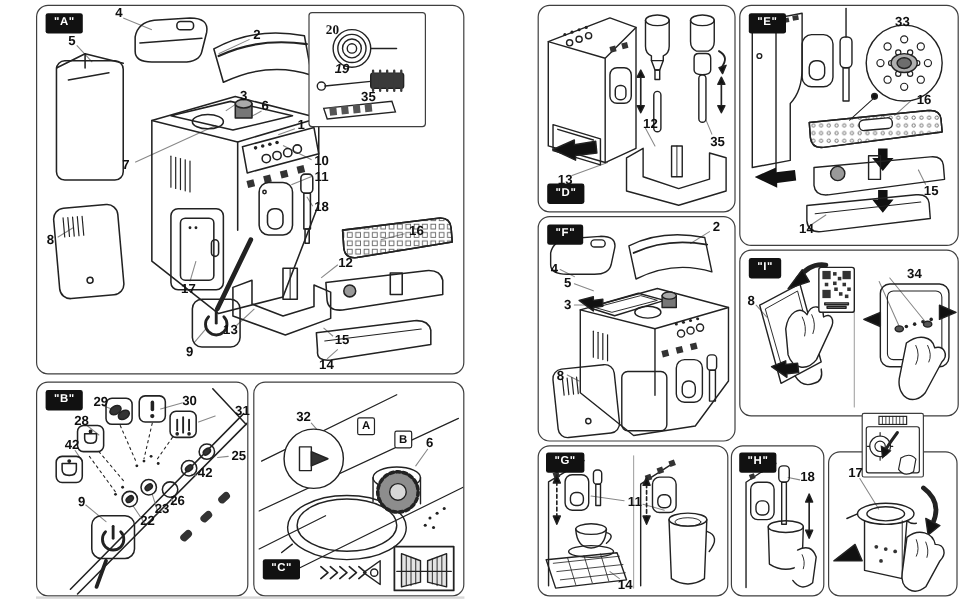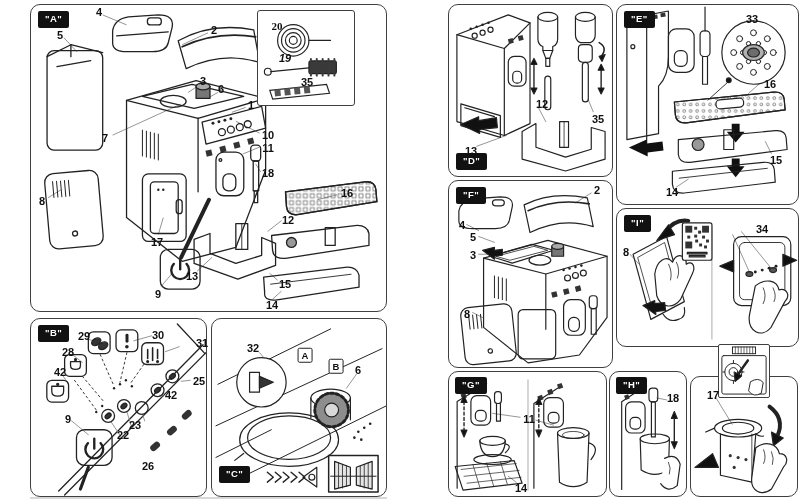--- a/index.html
+++ b/index.html
@@ -312,21 +312,21 @@
         </g>
       </g>
     </svg>
   <span class="callout" style="left: 53px; top: 17px;">29</span>
       <span class="callout" style="left: 127px; top: 16px;">30</span>
       <span class="callout" style="left: 171px; top: 24px;">31</span>
       <span class="callout" style="left: 37px; top: 33px;">28</span>
       <span class="callout" style="left: 29px; top: 53px;">42</span>
       <span class="callout" style="left: 168px; top: 62px;">25</span>
       <span class="callout" style="left: 140px; top: 76px;">42</span>
-      <span class="callout" style="left: 117px; top: 99px; margin-top: 48px;">26</span>
+      <span class="callout" style="left: 117px; top: 99px;">26</span>
       <span class="callout" style="left: 104px; top: 106px;">23</span>
       <span class="callout" style="left: 92px; top: 116px;">22</span>
       <span class="callout" style="left: 37px; top: 100px;">9</span>
     </div>
 
   <div class="panel" style="left:211px;top:318px;width:176px;height:179px">
     <span class="badge" style="left:7px;top:147px">"C"</span>
     <svg viewBox="0 0 176 179">
       <g stroke="#222" stroke-width="1.2" fill="none" stroke-linejoin="round" stroke-linecap="round">
         <g stroke-width="1">

